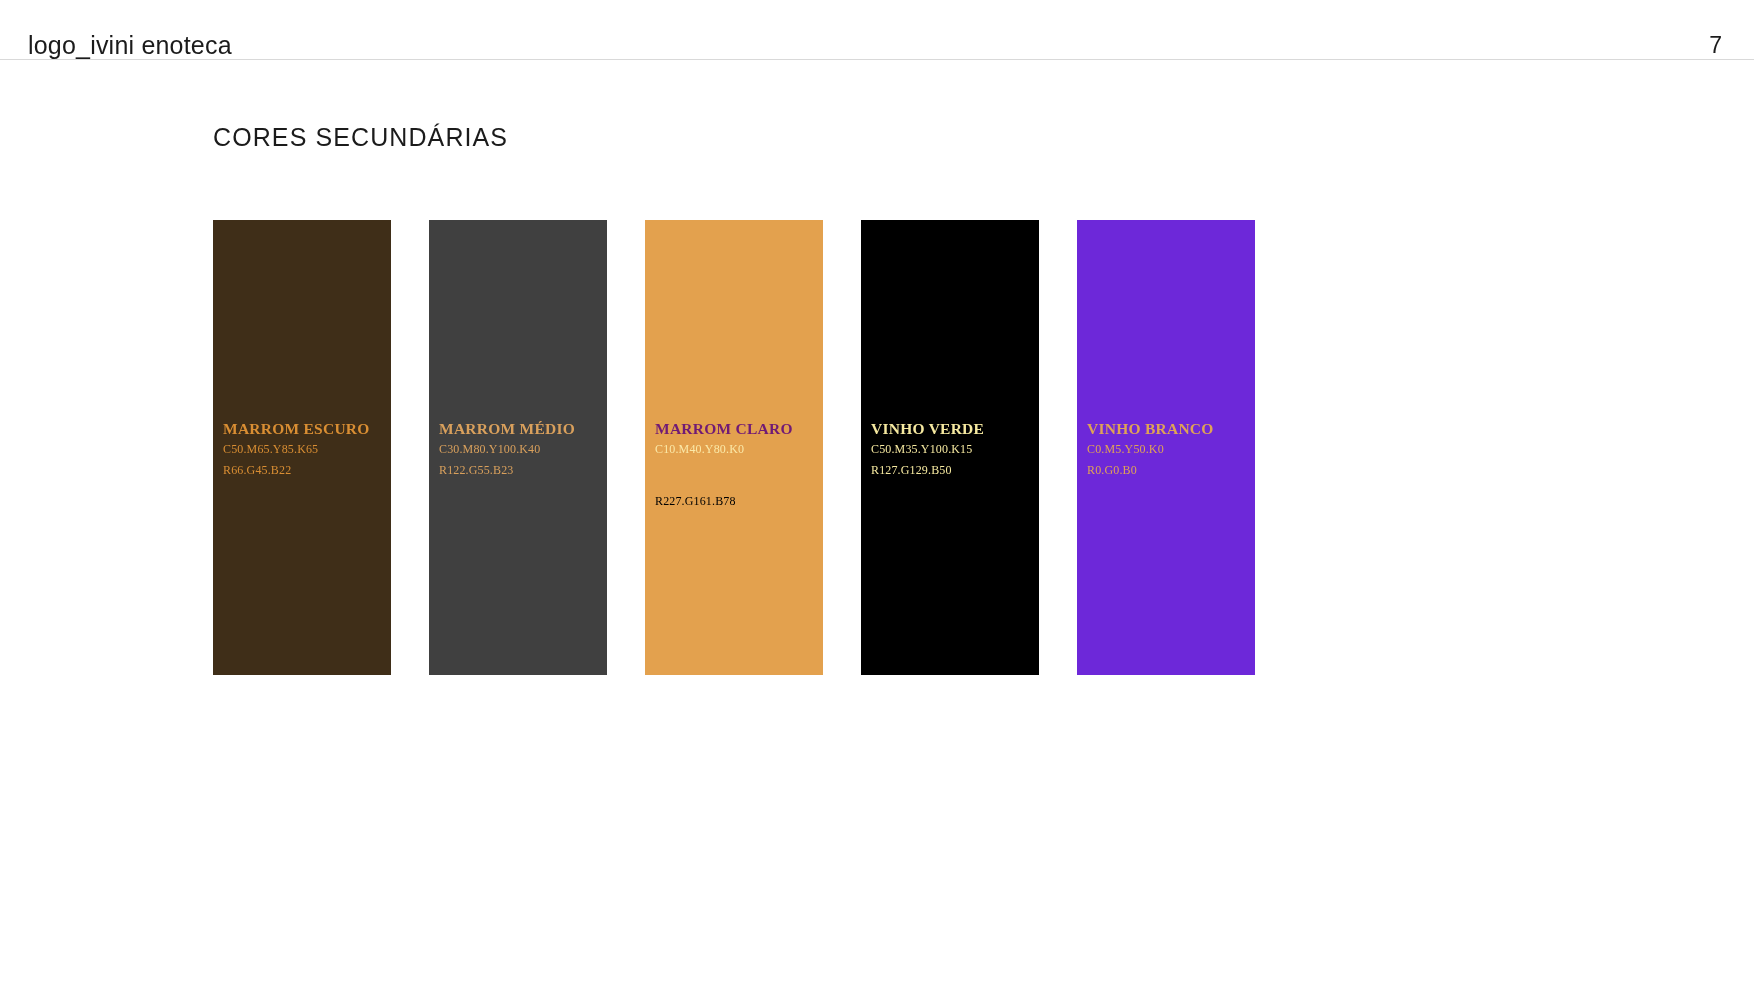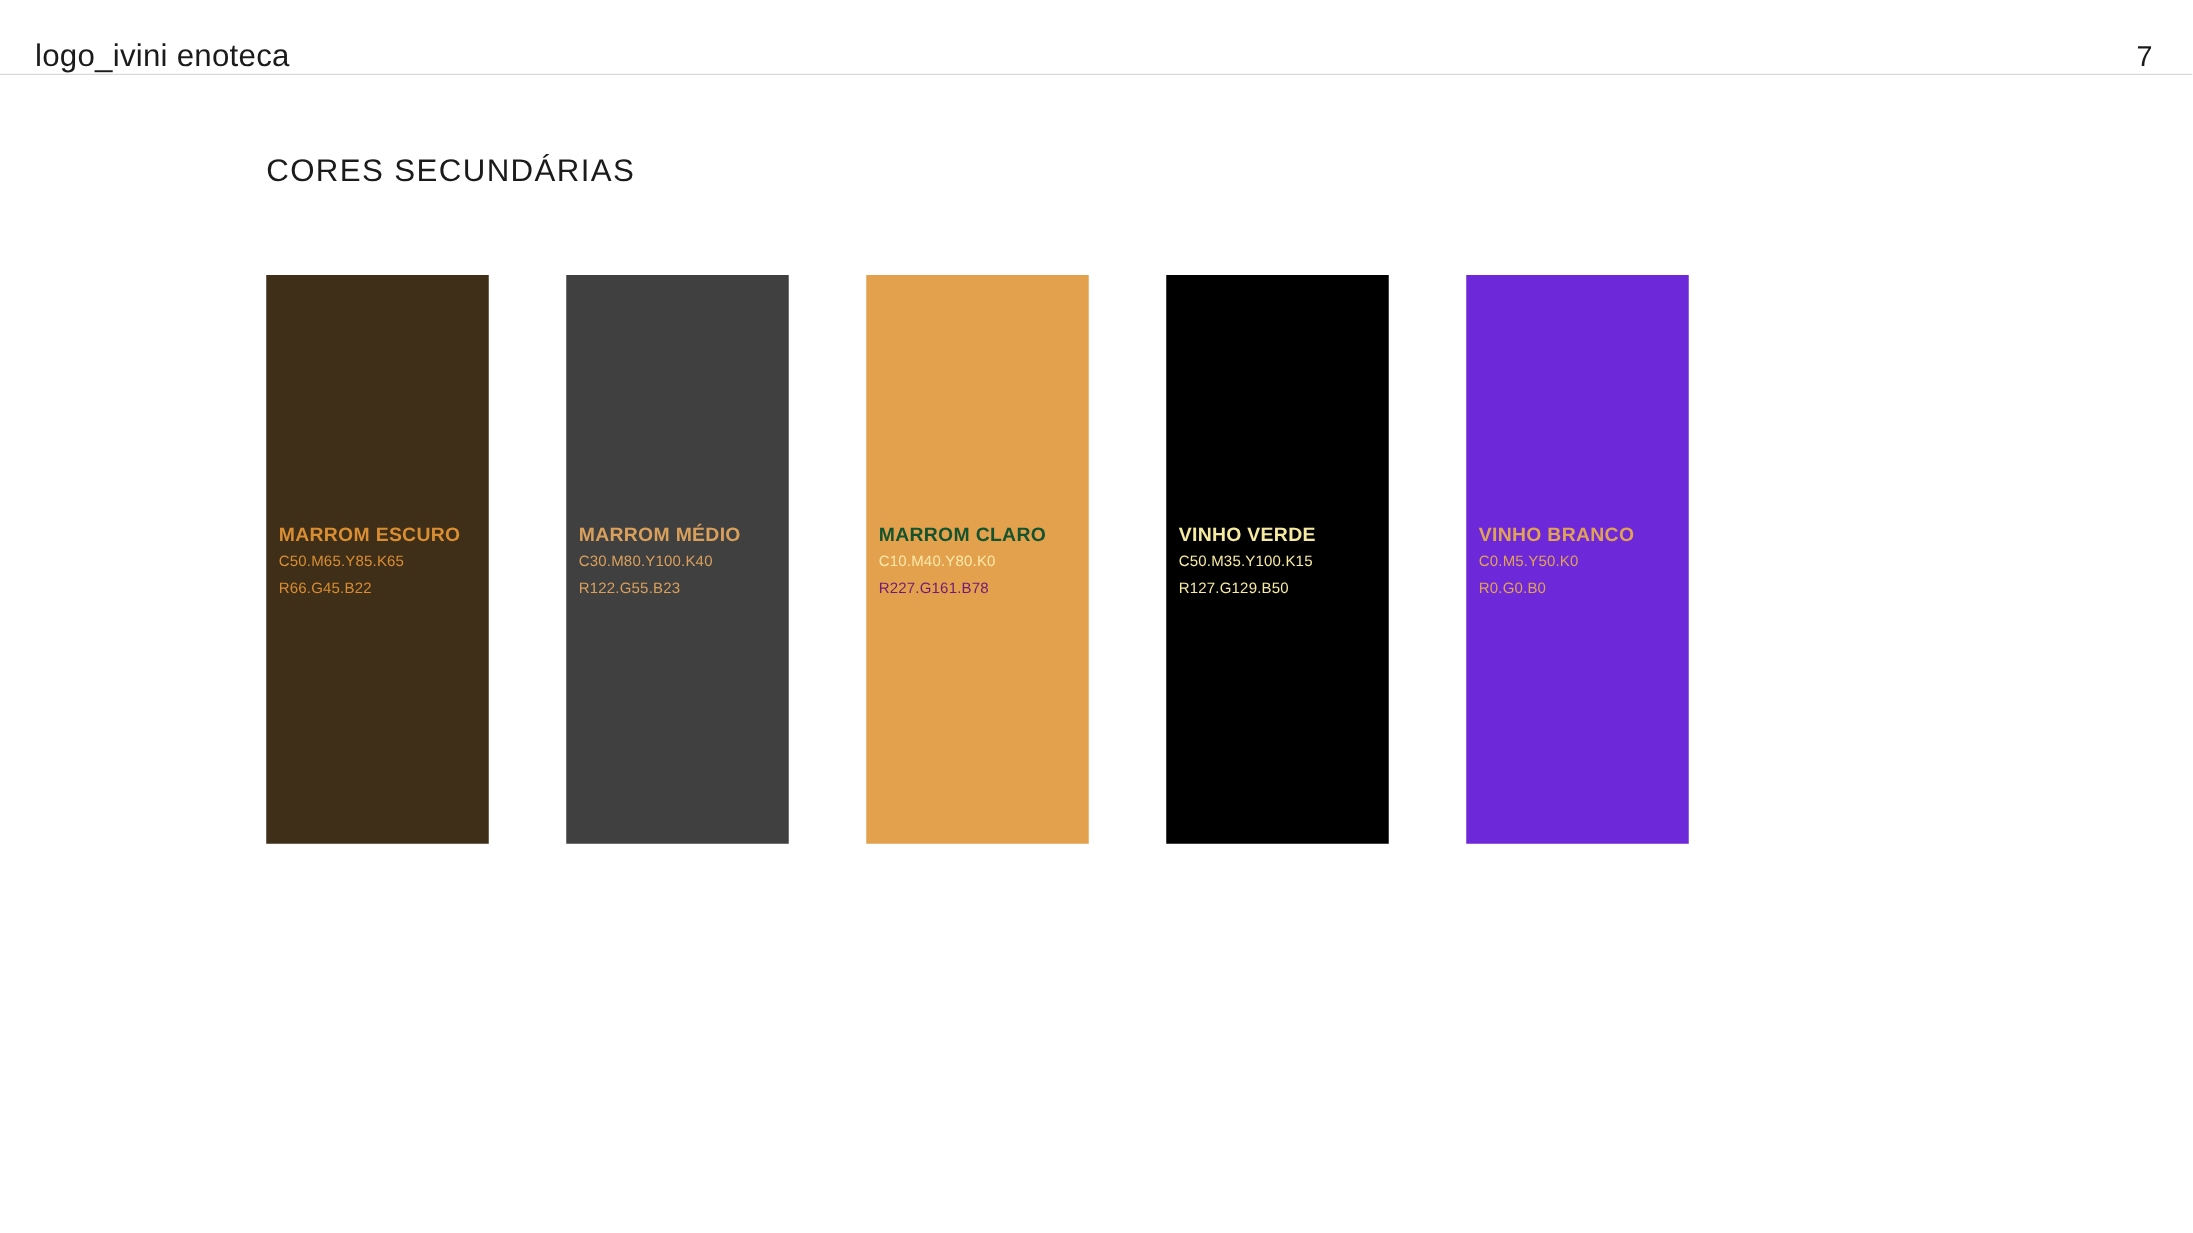--- a/index.html
+++ b/index.html
@@ -71,21 +71,22 @@
   }
 
   
   .swatch-row {
     position: absolute;
     top: 220px;
     left: 213px;
     width: 1073px;
     height: 455px;
     display: flex;
-    gap: 62px;
+    gap: 38px;
+    font-family: Liberation Serif, serif;
   }
 
   .swatch {
     width: 178px;
     height: 455px;
     position: relative;
     flex: 0 0 178px;
   }
 
   .swatch-info {
@@ -137,23 +138,23 @@
   <div class="swatch" style="background-color: #404040;">
     <div class="swatch-info">
       <div class="swatch-name" style="color: rgb(217, 160, 92);">MARROM MÉDIO</div>
       <div class="swatch-cmyk" style="color: rgb(217, 160, 92);">C30.M80.Y100.K40</div>
       <div class="swatch-rgb" style="color: rgb(217, 160, 92);">R122.G55.B23</div>
     </div>
   </div>
 
   <div class="swatch" style="background-color: rgb(227, 161, 78);">
     <div class="swatch-info">
-      <div class="swatch-name" style="color: #14532d;">MARROM CLARO</div>
+      <div class="swatch-name" style="color: #701a75;">MARROM CLARO</div>
       <div class="swatch-cmyk" style="color: rgb(251, 233, 168);">C10.M40.Y80.K0</div>
-      <div class="swatch-rgb" style="color: #701a75;">R227.G161.B78</div>
+      <div class="swatch-rgb" style="color: #000000; margin-top: 31px;">R227.G161.B78</div>
     </div>
   </div>
 
   <div class="swatch" style="background-color: #000000;">
     <div class="swatch-info">
       <div class="swatch-name" style="color: rgb(246, 233, 160);">VINHO VERDE</div>
       <div class="swatch-cmyk" style="color: rgb(246, 233, 160);">C50.M35.Y100.K15</div>
       <div class="swatch-rgb" style="color: rgb(246, 233, 160);">R127.G129.B50</div>
     </div>
   </div>

